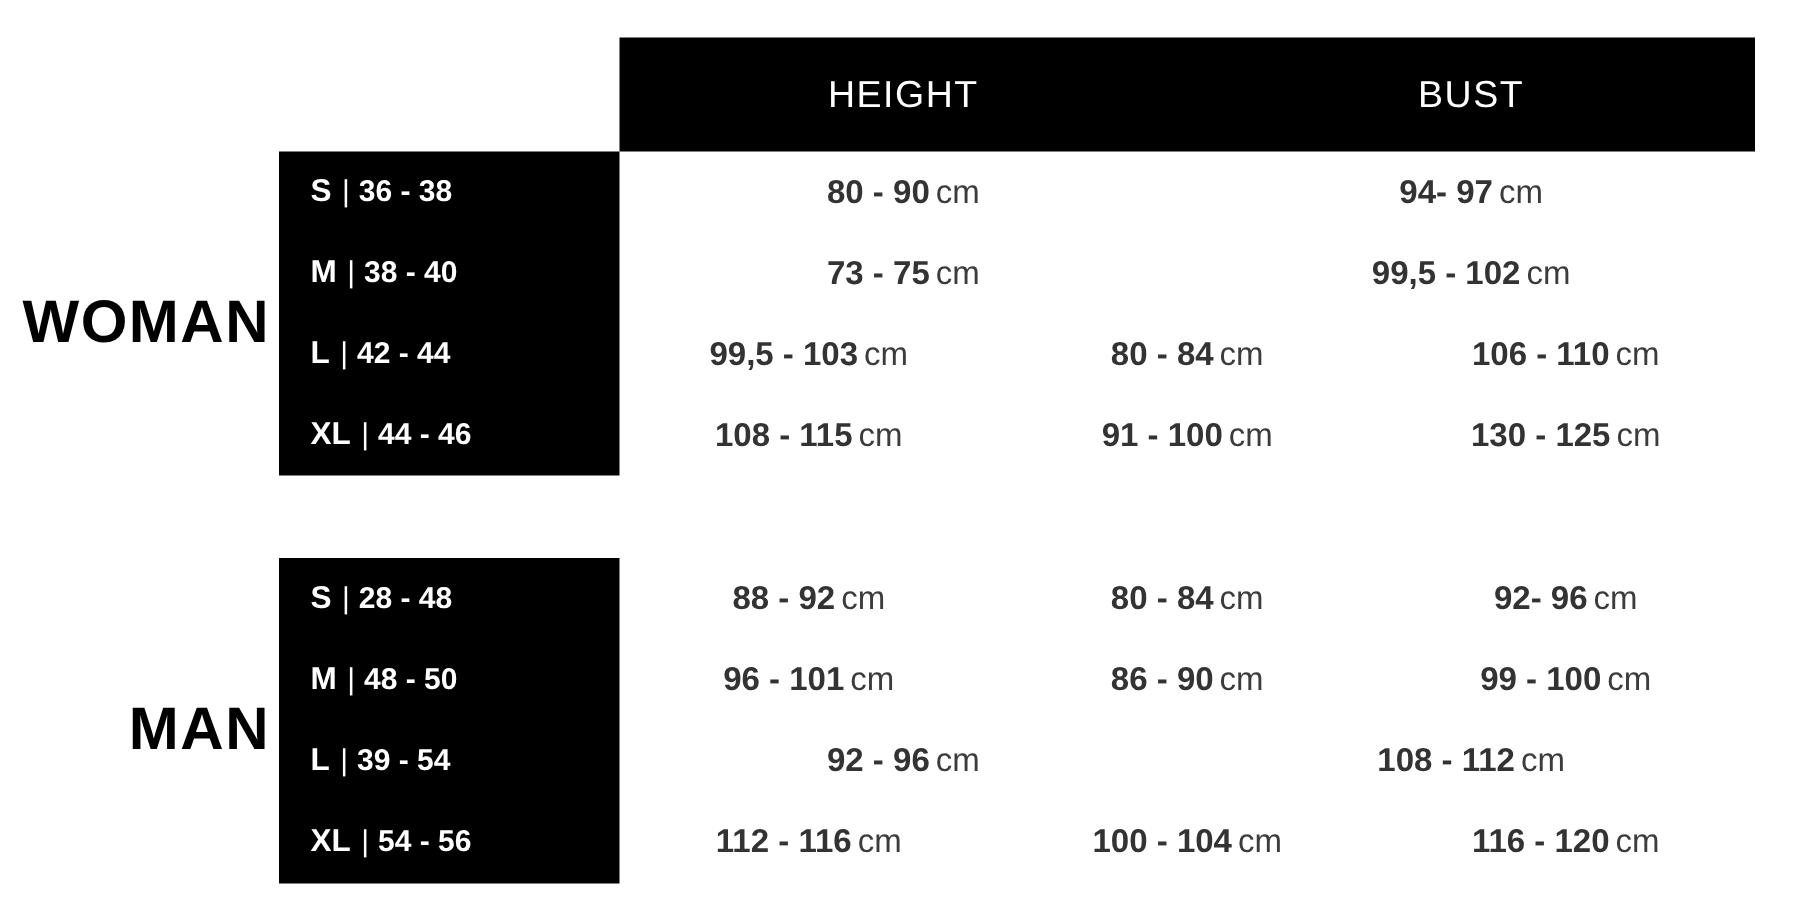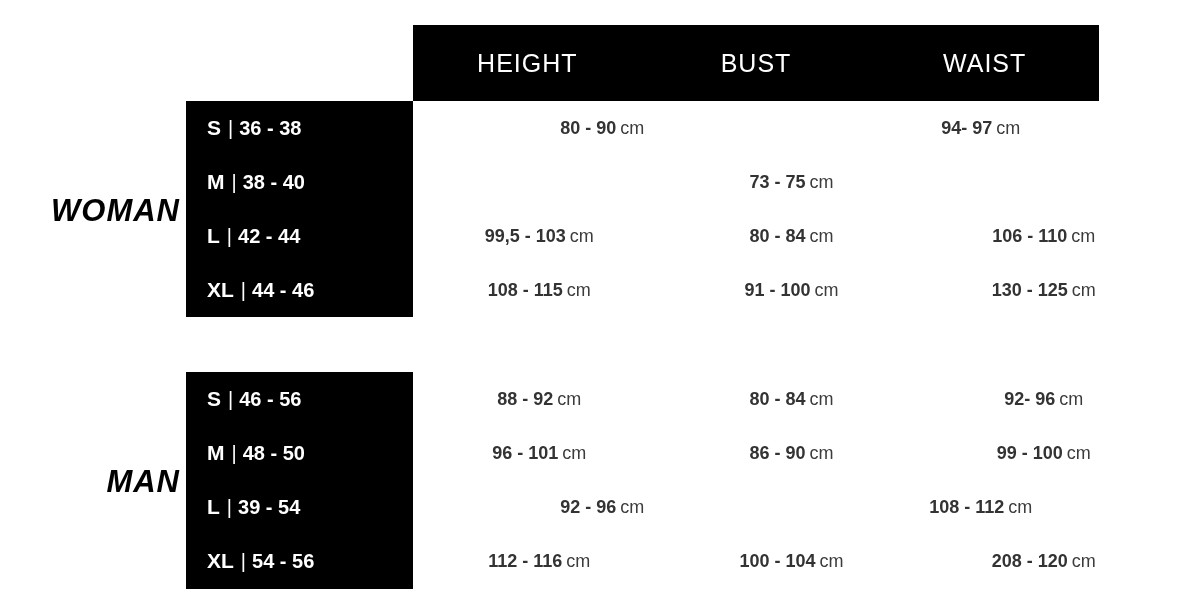--- a/index.html
+++ b/index.html
@@ -20,21 +20,21 @@
     position: relative;
     width: 1200px;
     height: 611px;
   }
 
   
   .header-bar {
     position: absolute;
     left: 413px;
     top: 25px;
-    width: 686px;
+    width: 757px;
     height: 76px;
     background: #000000;
     display: flex;
     align-items: center;
   }
   .header-cell {
     flex: 1 1 0;
     text-align: center;
     color: #ffffff;
     font-size: 25px;
@@ -60,23 +60,22 @@
     height: 100%;
     background: #000000;
   }
 
   
   .gender-label {
     position: absolute;
     left: 0;
     width: 180px;
     text-align: right;
-    font-size: 31px;
+    font-size: 40px;
     font-weight: bold;
-    font-style: italic;
     letter-spacing: 1px;
     color: #000000;
   }
   .group-woman .gender-label { top: 92px; }
   .group-man .gender-label { top: 92px; }
 
   
   .rows {
     position: absolute;
     left: 0;
@@ -120,21 +119,21 @@
     left: 413px;
     top: 0;
     width: 757px;
     height: 54px;
     display: flex;
     align-items: center;
   }
   .cell-measure {
     flex: 1 1 0;
     text-align: center;
-    font-size: 18px;
+    font-size: 22px;
     color: #3c3c3c;
     white-space: nowrap;
   }
   .cell-measure .val {
     font-weight: bold;
     color: #333333;
   }
   .cell-measure .unit {
     font-weight: 400;
     color: #3c3c3c;
@@ -142,21 +141,20 @@
   }
 </style>
 </head>
 <body>
 
 <div class="sheet">
 
   <div class="header-bar">
     <div class="header-cell">HEIGHT</div>
     <div class="header-cell">BUST</div>
-    <div class="header-cell">WAIST</div>
   </div>
 
   <div class="group group-woman">
     <div class="size-col-bg"></div>
     <div class="gender-label">WOMAN</div>
     <div class="rows">
 
       <div class="row">
         <div class="cell-size">
           <span class="sz">S</span>
@@ -170,20 +168,21 @@
       </div>
 
       <div class="row">
         <div class="cell-size">
           <span class="sz">M</span>
           <span class="sep">|</span>
           <span class="range">38 - 40</span>
         </div>
         <div class="measure-cells">
           <div class="cell-measure"><span class="val">73 - 75</span><span class="unit">cm</span></div>
+          <div class="cell-measure"><span class="val">99,5 - 102</span><span class="unit">cm</span></div>
         </div>
       </div>
 
       <div class="row">
         <div class="cell-size">
           <span class="sz">L</span>
           <span class="sep">|</span>
           <span class="range">42 - 44</span>
         </div>
         <div class="measure-cells">
@@ -211,21 +210,21 @@
 
   <div class="group group-man">
     <div class="size-col-bg"></div>
     <div class="gender-label">MAN</div>
     <div class="rows">
 
       <div class="row">
         <div class="cell-size">
           <span class="sz">S</span>
           <span class="sep">|</span>
-          <span class="range">46 - 56</span>
+          <span class="range">28 - 48</span>
         </div>
         <div class="measure-cells">
           <div class="cell-measure"><span class="val">88 - 92</span><span class="unit">cm</span></div>
           <div class="cell-measure"><span class="val">80 - 84</span><span class="unit">cm</span></div>
           <div class="cell-measure"><span class="val">92- 96</span><span class="unit">cm</span></div>
         </div>
       </div>
 
       <div class="row">
         <div class="cell-size">
@@ -254,20 +253,20 @@
 
       <div class="row">
         <div class="cell-size">
           <span class="sz">XL</span>
           <span class="sep">|</span>
           <span class="range">54 - 56</span>
         </div>
         <div class="measure-cells">
           <div class="cell-measure"><span class="val">112 - 116</span><span class="unit">cm</span></div>
           <div class="cell-measure"><span class="val">100 - 104</span><span class="unit">cm</span></div>
-          <div class="cell-measure"><span class="val">208 - 120</span><span class="unit">cm</span></div>
+          <div class="cell-measure"><span class="val">116 - 120</span><span class="unit">cm</span></div>
         </div>
       </div>
 
     </div>
   </div>
 
 </div>
 
 </body></html>

